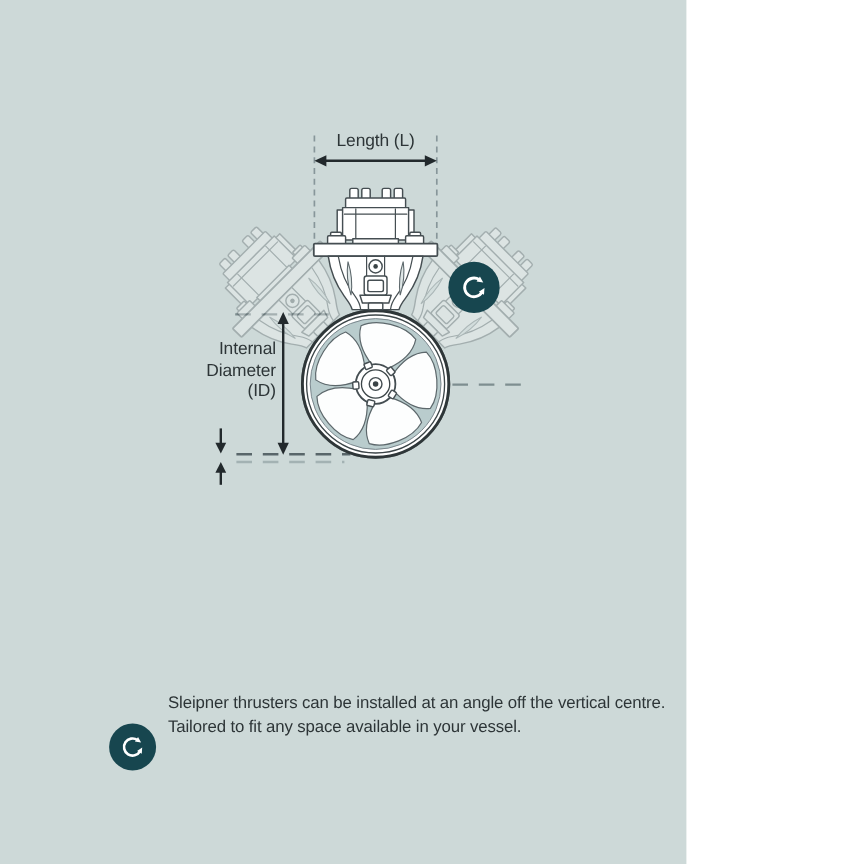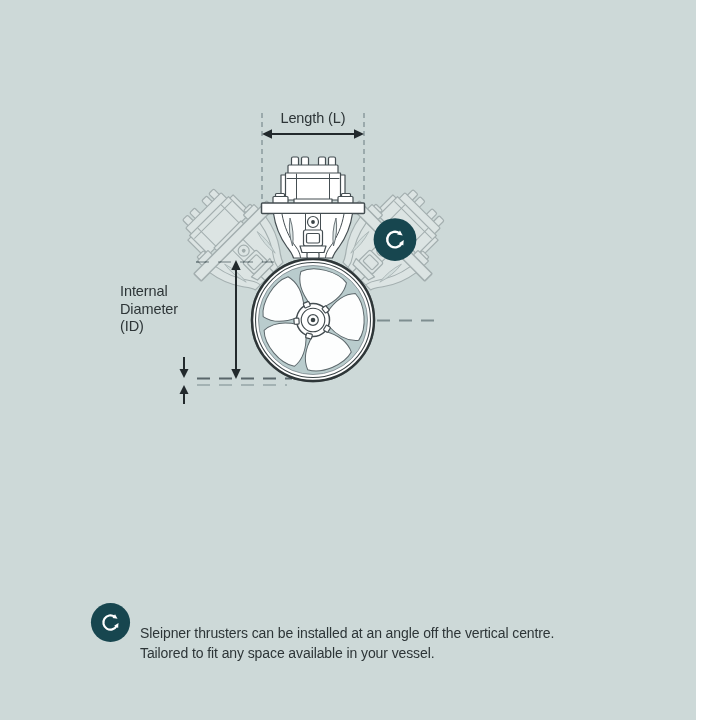--- a/index.html
+++ b/index.html
@@ -2,21 +2,21 @@
 <html><head>
 <meta charset="utf-8">
 <style>
   html,body{margin:0;padding:0;}
   body{
     font-family:"Liberation Sans", sans-serif;
     background:#fff;
   }
   .canvas{
     position:relative;
-    width:696px;height:720px;
+    width:572px;height:720px;
     background:var(--background,#cdd9d8);
     overflow:hidden;
   }
   svg#diagram{position:absolute;left:0;top:0;}
 
   
   .ln      {fill:#ffffff;stroke:var(--line,#454e52);stroke-width:1.2;stroke-linejoin:round;}
   .ln-th   {fill:#ffffff;stroke:var(--line,#454e52);stroke-width:1.5;stroke-linejoin:round;}
   .open    {fill:none;stroke:var(--line,#454e52);stroke-width:1;stroke-linejoin:round;stroke-linecap:round;}
   .ring-o  {fill:#ffffff;stroke:#2e3638;stroke-width:2.4;}
@@ -40,27 +40,27 @@
   .label{
     position:absolute;
     color:var(--ink,#2d3537);
     font-size:14.5px;
     font-weight:500;
     letter-spacing:-0.1px;
     white-space:pre-line;
     line-height:17.5px;
   }
   .label.center{text-align:center;}
-  .label.right{text-align:left;}
+  .label.right{text-align:right;}
   #length-label{left:233px;top:110px;width:160px;}
   #id-label{left:120px;top:283px;width:110px;}
   #t-label{left:177px;top:402px;width:160px;}
   .footer-text{
     position:absolute;
-    left:140px;top:624px;width:470px;
+    left:140px;top:576px;width:470px;
     color:var(--ink,#2d3537);
     font-size:14px;
     font-weight:500;
     letter-spacing:-0.1px;
     line-height:19.5px;
     white-space:pre-line;
   }
 </style>
 </head>
 <body style="--background: #cdd9d8; --teal: #17464f; --ink: #2d3537; --line: #454e52; --blade-bg: #b9cccd;">

